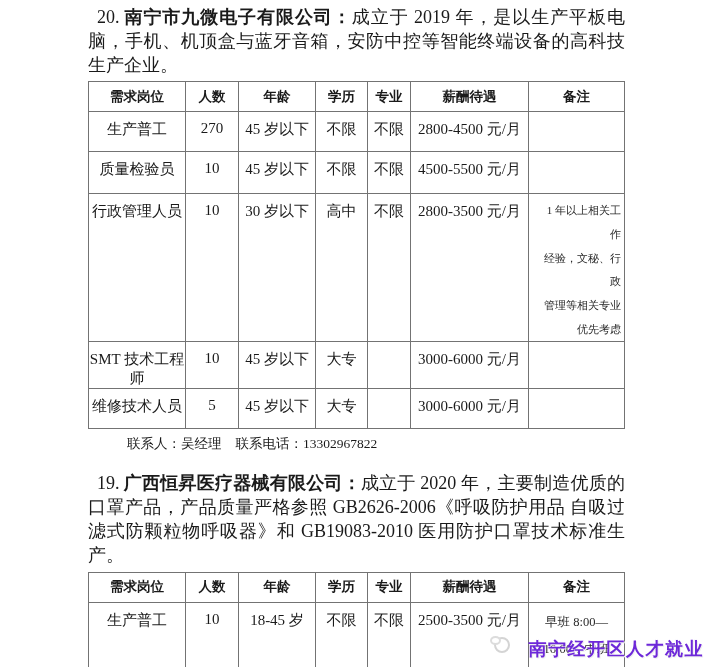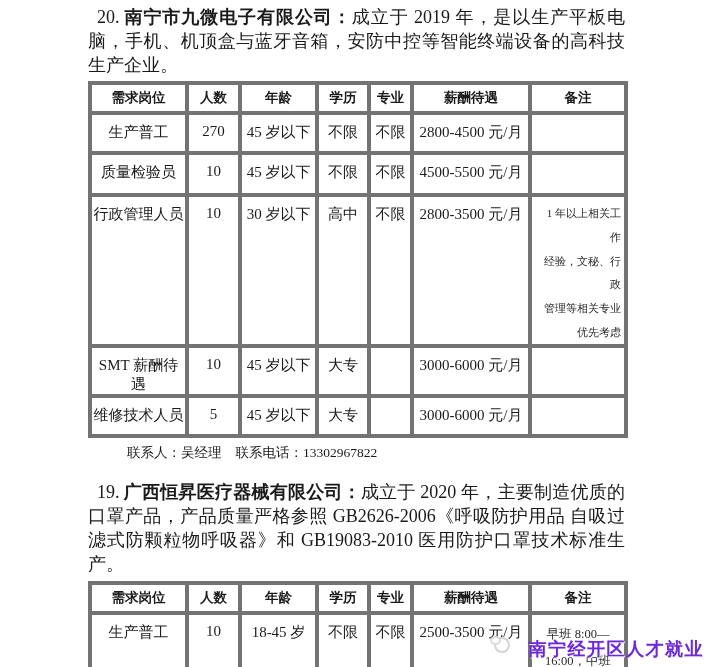--- a/index.html
+++ b/index.html
@@ -27,21 +27,21 @@
   }
   .intro .num { margin-right: 4px; }
   .intro .cname { font-weight: bold; }
   .jobs-table {
     border-collapse: collapse;
     table-layout: fixed;
     width: 536px;
     margin-top: 4px;
   }
   .jobs-table th, .jobs-table td {
-    border: 4px solid #737373;
+    border: 1px solid #737373;
     overflow: hidden;
   }
   .jobs-table th {
     height: 30px;
     font-size: 13.5px;
     font-weight: bold;
     text-align: center;
     vertical-align: middle;
   }
   .jobs-table td {
@@ -168,21 +168,21 @@
           <td>30 岁以下</td>
           <td>高中</td>
           <td>不限</td>
           <td>2800-3500 元/月</td>
           <td class="remark-left">1 年以上相关工作
 经验，文秘、行政
 管理等相关专业
 优先考虑</td>
         </tr>
         <tr class="r-h38">
-          <td>SMT 薪酬待遇</td>
+          <td>SMT 技术工程师</td>
           <td>10</td>
           <td>45 岁以下</td>
           <td>大专</td>
           <td></td>
           <td>3000-6000 元/月</td>
           <td></td>
         </tr>
         <tr class="r-h40">
           <td>维修技术人员</td>
           <td>5</td>

